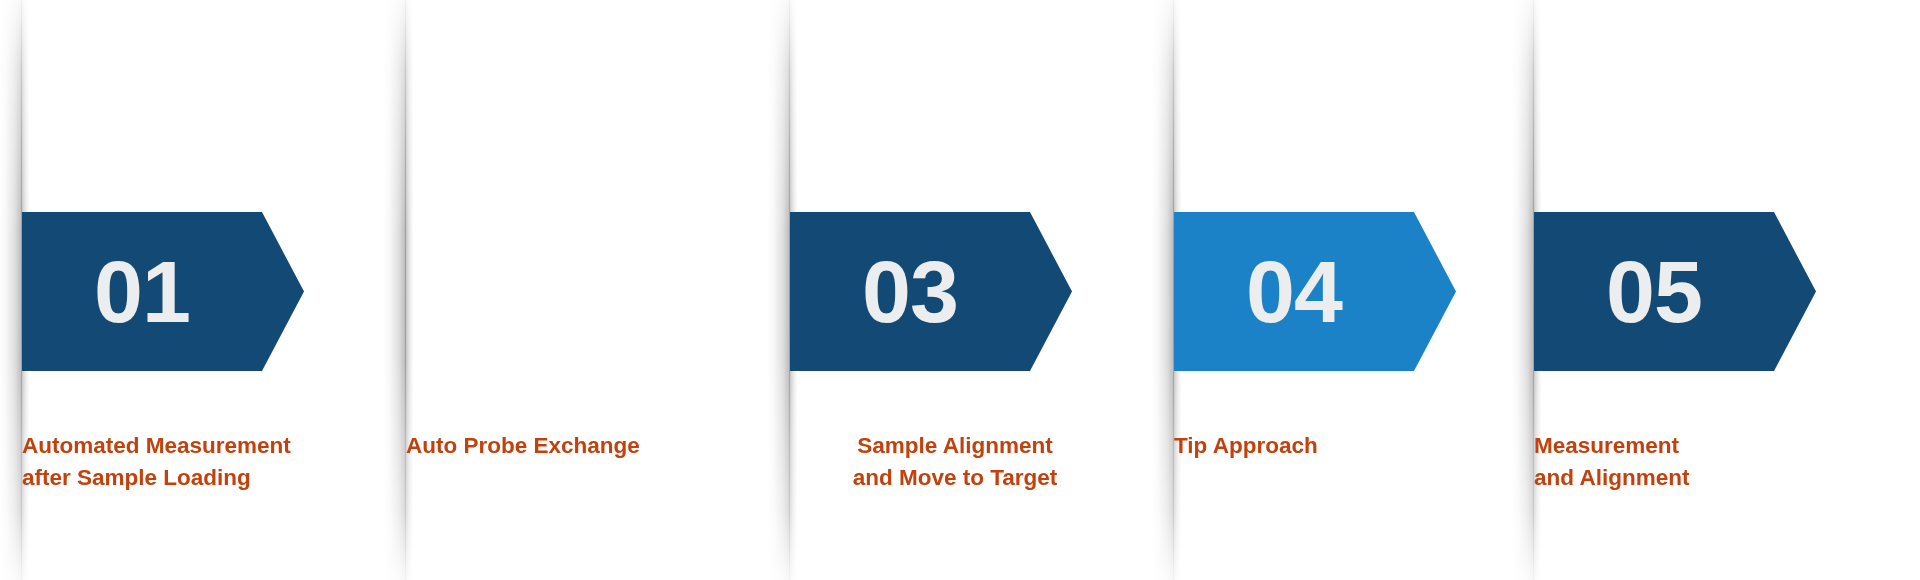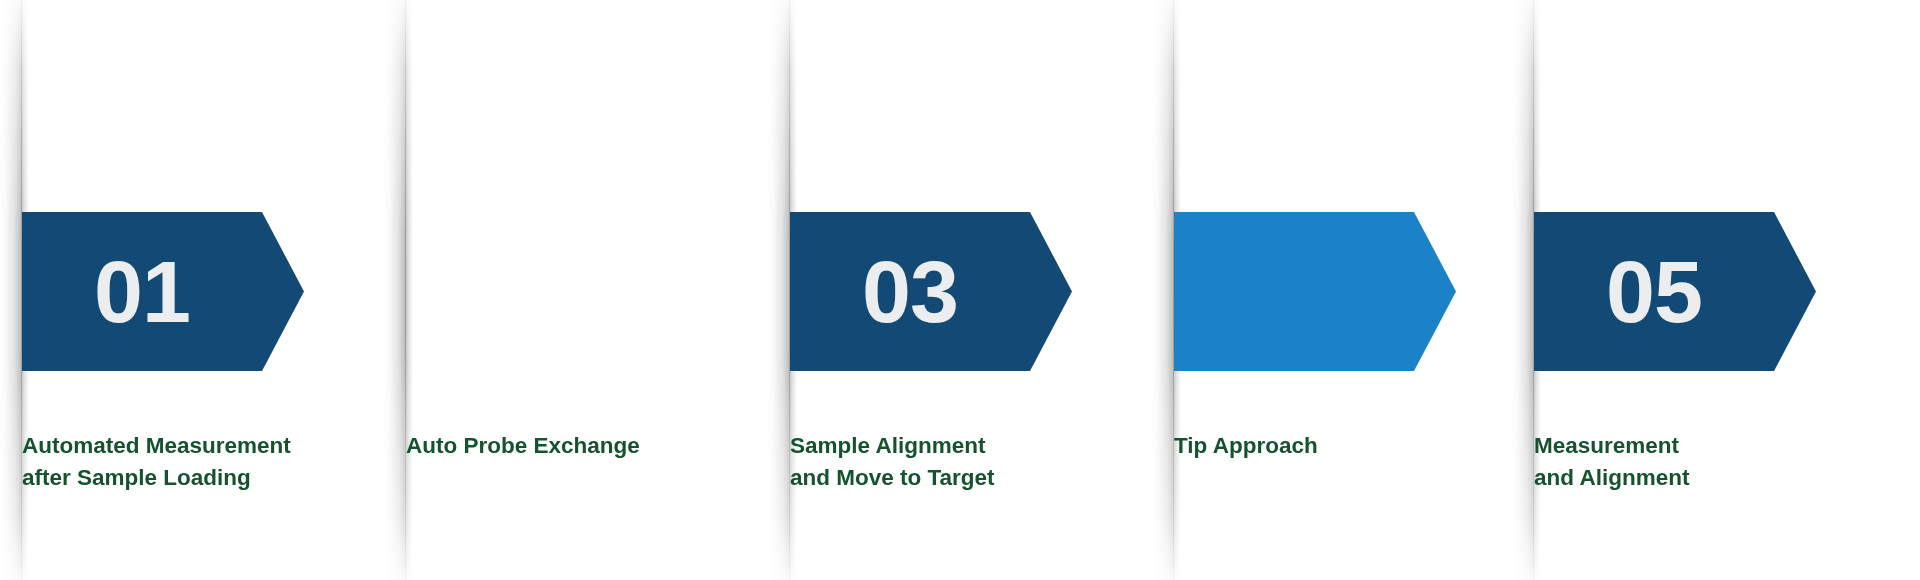--- a/index.html
+++ b/index.html
@@ -117,21 +117,21 @@
 
   
   .step-label {
     position: absolute;
     left: 22px;
     top: 430px;
     width: 330px;
     font-size: 22.5px;
     font-weight: bold;
     line-height: 1.42;
-    color: #14532d;
+    color: #c2410c;
     white-space: pre-line;
   }
 </style>
 </head>
 <body>
 
 <div id="stage">
 
   <div class="card" style="left:0px;">
     <div class="card-shadow">
@@ -153,21 +153,21 @@
   <div class="card" style="left:384px;">
     <div class="card-shadow">
         <div class="band"></div>
       </div>
     <div class="card-fold"></div>
 
 
     <div class="step-label">Auto Probe Exchange</div>
   </div>
 
-  <div class="card" style="left:768px;">
+  <div class="card" style="left:768px;text-align:center;">
     <div class="card-shadow">
         <div class="band"></div>
       </div>
     <div class="card-fold"></div>
 
     <div class="arrow-wrap">
       <svg class="arrow-svg" viewBox="0 0 282 159" preserveAspectRatio="none">
         <polygon points="0,0 240,0 282,79.5 240,159 0,159" fill="#124A75"></polygon>
       </svg>
       <div class="step-number">03</div>
@@ -180,20 +180,21 @@
   <div class="card" style="left:1152px;">
     <div class="card-shadow">
         <div class="band"></div>
       </div>
     <div class="card-fold"></div>
 
     <div class="arrow-wrap">
       <svg class="arrow-svg" viewBox="0 0 282 159" preserveAspectRatio="none">
         <polygon points="0,0 240,0 282,79.5 240,159 0,159" fill="#1B82C8"></polygon>
       </svg>
+      <div class="step-number">04</div>
     </div>
 
     <div class="step-label">Tip Approach</div>
   </div>
 
   <div class="card" style="left:1512px;">
     <div class="card-shadow">
         <div class="band"></div>
       </div>
     <div class="card-fold"></div>

